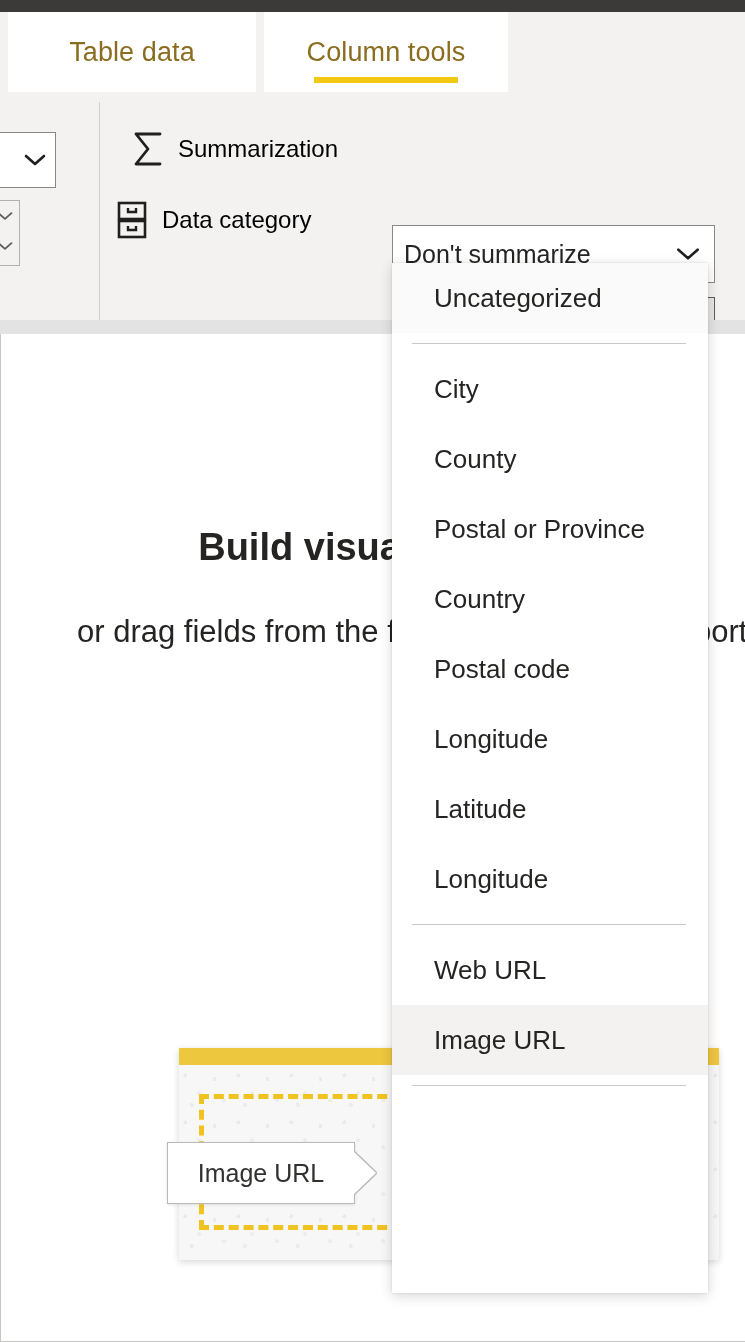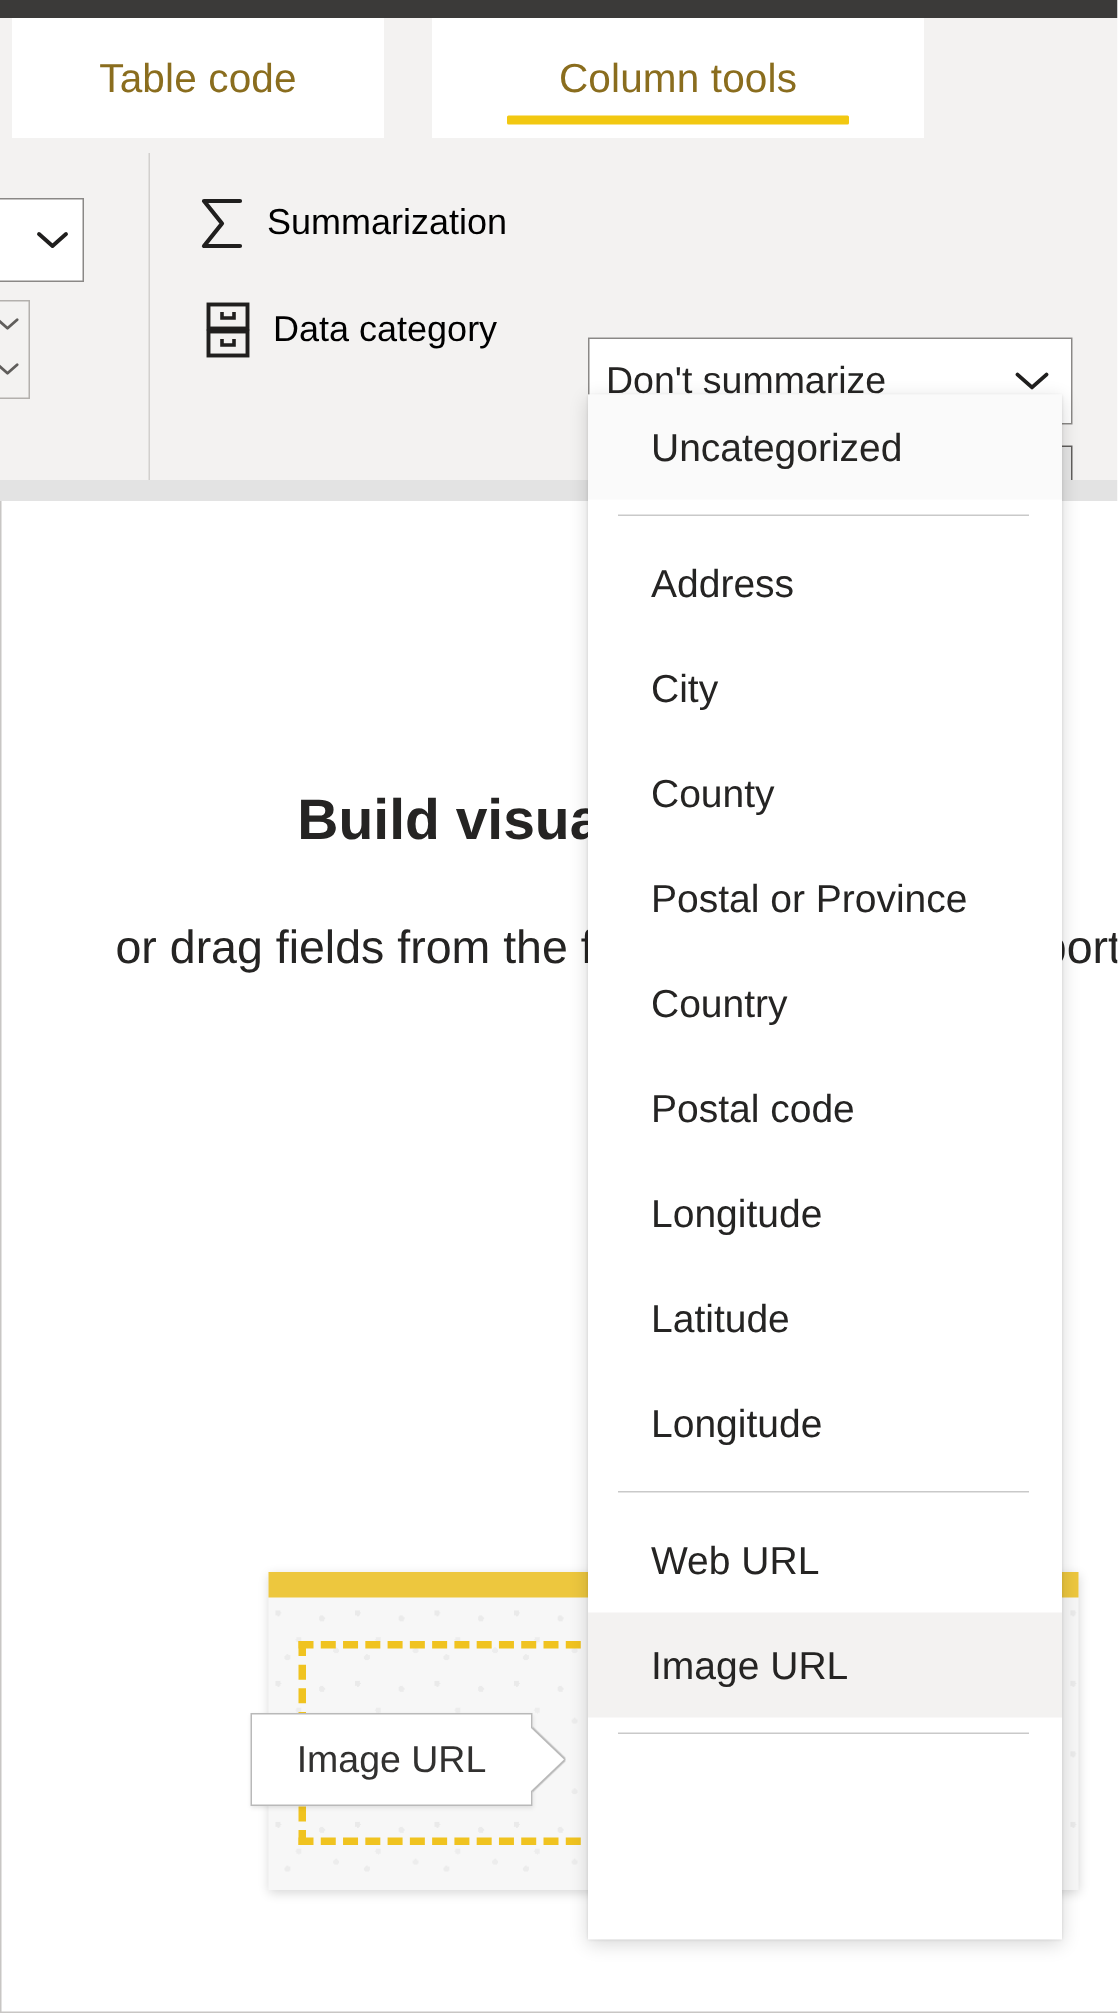--- a/index.html
+++ b/index.html
@@ -28,21 +28,21 @@
     display:flex; align-items:center; justify-content:center;
     cursor:pointer;
   }
   .tab-label{
     font-size:27px;
     color:#8a6d1e;
     letter-spacing:.1px;
     white-space:nowrap;
   }
   #tab-table{ left:8px;  width:248px; }
-  #tab-column{ left:264px; width:328px;margin-left:24px; }
+  #tab-column{ left:264px; width:244px; }
   .tab-underline{
     position:absolute; left:50px; right:50px; bottom:9px; height:6px;
     background:#f2c811; border-radius:1px;
   }
 
   
   .ribbon{
     position:absolute; left:0; top:92px; width:745px; height:228px;
     background:#f3f2f1;
   }
@@ -70,21 +70,21 @@
   .vdivider{
     position:absolute; left:99px; top:10px; width:1px; height:218px;
     background:#d2d0ce;
   }
 
   
   .ribbon-row{
     position:absolute; display:flex; align-items:center;
   }
   #row-summarization{ left:128px; top:37px; }
-  #row-datacategory{  left:132px; top:108px; }
+  #row-datacategory{  left:112px; top:108px; }
 
   .ribbon-icon{
     width:40px; height:40px; display:flex; align-items:center;
     justify-content:center; flex:none;
   }
   .ribbon-lbl{
     font-size:24px; color:#000000; margin-left:10px; white-space:nowrap;
   }
 
   
@@ -209,21 +209,21 @@
 
   svg{ display:block; }
 </style>
 </head>
 <body>
 
 <div class="titlebar-strip"></div>
 
 <div class="tabstrip">
   <div class="tab" id="tab-table">
-    <span class="tab-label">Table code</span>
+    <span class="tab-label">Table data</span>
   </div>
   <div class="tab" id="tab-column">
     <span class="tab-label">Column tools</span>
     <div class="tab-underline"></div>
   </div>
 </div>
 
 <div class="ribbon">
 
   <div class="left-combo">
@@ -308,23 +308,20 @@
   <span class="tooltip-text">Image URL</span>
 </div>
 <div class="tooltip-arrow"></div>
 
 <div class="dropdown" id="dropdown">
     <div class="dd-item selected">
       <span class="dd-label">Uncategorized</span>
     </div>
     <div class="dd-sep"></div>
     <div class="dd-item">
-      <span class="dd-label">Address</span>
-    </div>
-    <div class="dd-item">
       <span class="dd-label">City</span>
     </div>
     <div class="dd-item">
       <span class="dd-label">County</span>
     </div>
     <div class="dd-item">
       <span class="dd-label">Postal or Province</span>
     </div>
     <div class="dd-item">
       <span class="dd-label">Country</span>

